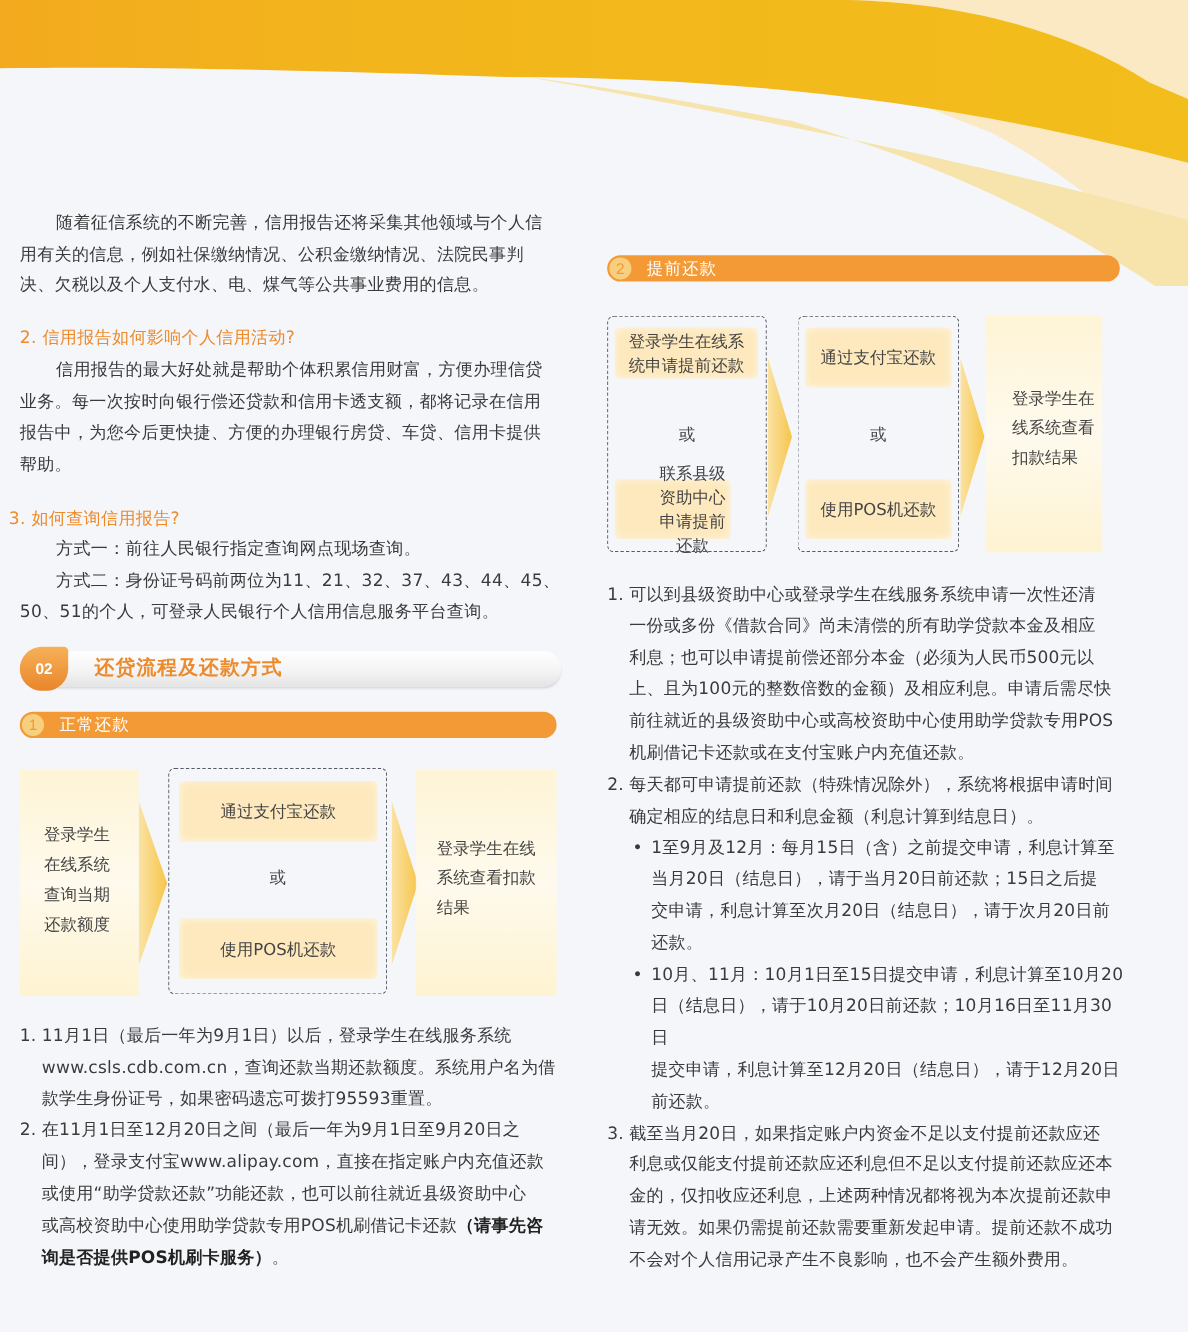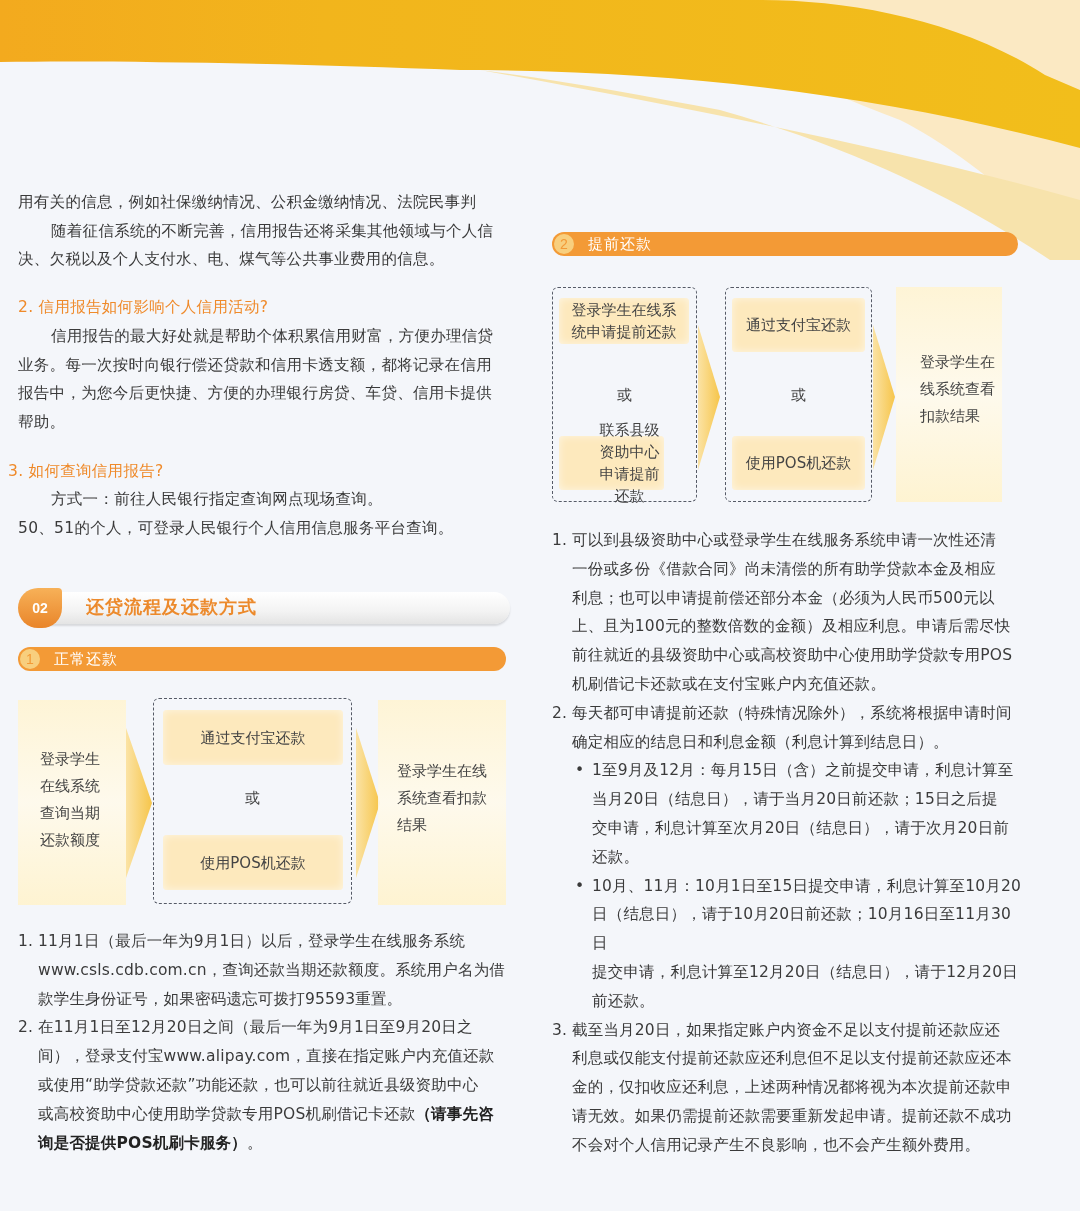--- a/index.html
+++ b/index.html
@@ -106,36 +106,37 @@
       <stop offset="1" stop-color="#f2be1b"></stop>
     </linearGradient>
   </defs>
   <rect x="0" y="0" width="1080" height="260" fill="#f4f6fa"></rect>
   <path d="M760,0 L1080,0 L1080,260 C1060,240 980,160 900,120 C820,90 700,40 760,0 Z" fill="#fbe9c3"></path>
   <path d="M480,70 C700,110 900,150 1080,200 L1080,260 L1050,260 C960,200 860,150 720,110 C640,95 560,80 480,70 Z" fill="#f7e3ac"></path>
   <path d="M0,0 L760,0 C850,0 960,20 1045,75 L1080,90 L1080,148 C900,100 700,70 460,70 C300,64 120,60 0,62 Z" fill="url(#g1)"></path>
 </svg>
 
 <div class="para" style="left:18px; top:188px; width:495px;">
+  <div><span class="indent"></span><span>随着征信系统的不断完善，信用报告还将采集其他领域与个人信</span></div>
   <div>用有关的信息，例如社保缴纳情况、公积金缴纳情况、法院民事判</div>
-  <div><span class="indent"></span><span>随着征信系统的不断完善，信用报告还将采集其他领域与个人信</span></div>
   <div>决、欠税以及个人支付水、电、煤气等公共事业费用的信息。</div>
 </div>
 
 <div class="heading-q" style="left:18px; top:297px;">2. 信用报告如何影响个人信用活动?</div>
 <div class="para" style="left:18px; top:322px; width:495px;">
   <div><span class="indent"></span><span>信用报告的最大好处就是帮助个体积累信用财富，方便办理信贷</span></div>
   <div>业务。每一次按时向银行偿还贷款和信用卡透支额，都将记录在信用</div>
   <div>报告中，为您今后更快捷、方便的办理银行房贷、车贷、信用卡提供</div>
   <div>帮助。</div>
 </div>
 
 <div class="heading-q" style="left:8px; top:461px;">3. 如何查询信用报告?</div>
 <div class="para" style="left:18px; top:485px; width:500px;">
   <div><span class="indent"></span><span>方式一：前往人民银行指定查询网点现场查询。</span></div>
+  <div><span class="indent"></span><span>方式二：身份证号码前两位为11、21、32、37、43、44、45、</span></div>
   <div>50、51的个人，可登录人民银行个人信用信息服务平台查询。</div>
 </div>
 
 <div class="sec-head">
   <div class="pill"></div>
   <div class="num">02</div>
   <div class="title">还贷流程及还款方式</div>
 </div>
 
 <div class="sub-bar" style="left:18px; top:647px; width:488px;">

